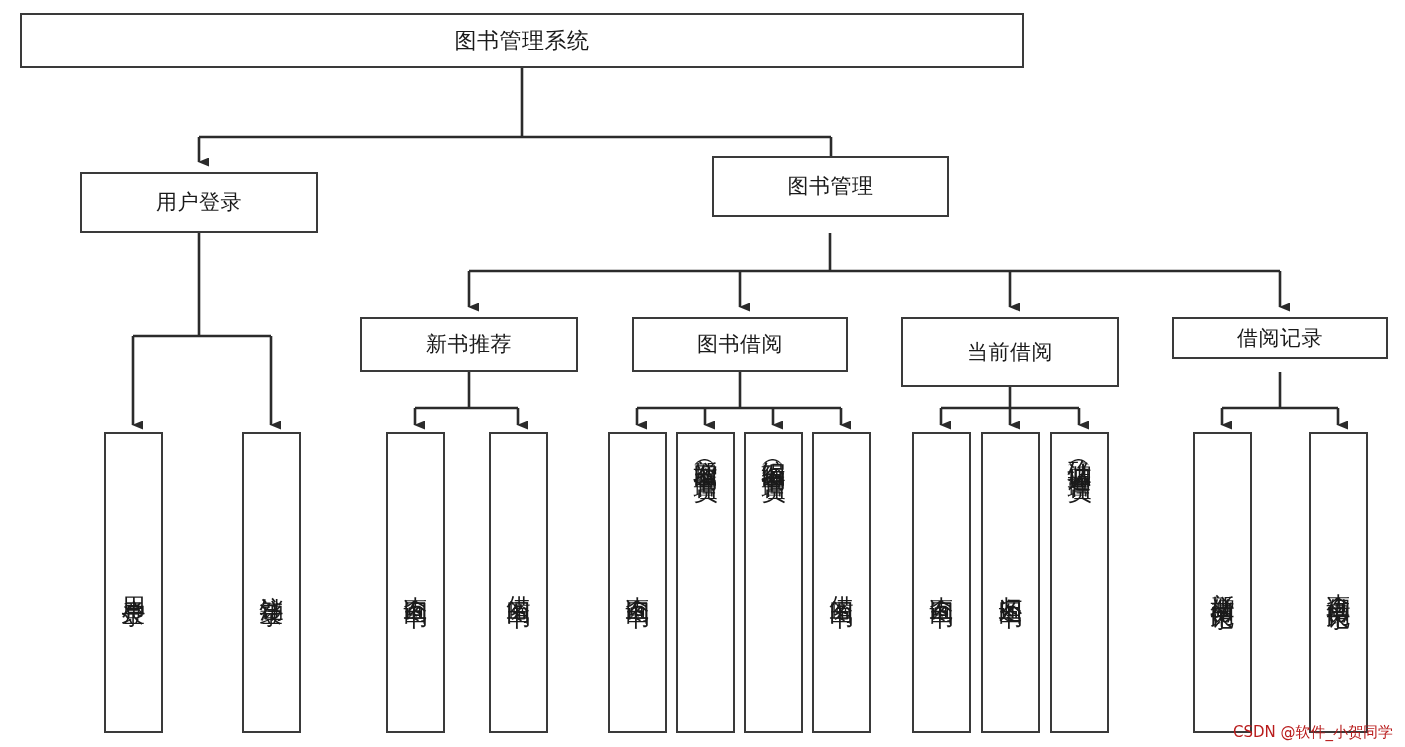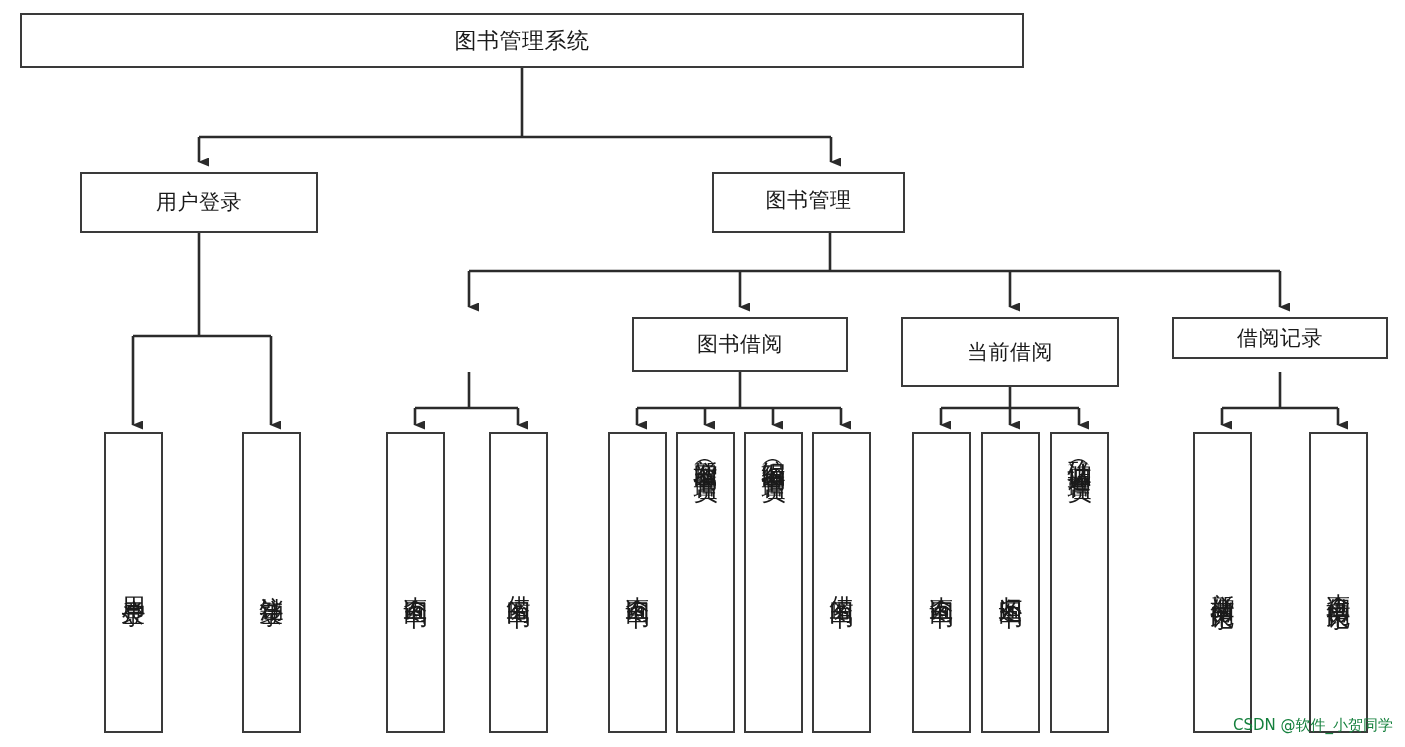--- a/index.html
+++ b/index.html
@@ -52,23 +52,23 @@
     font-size:24px;
     line-height:1.0;
     letter-spacing:3px;
   }
   svg#wires{
     position:absolute;left:0;top:0;width:1405px;height:747px;
     z-index:1;pointer-events:none;
   }
   .watermark{
     position:absolute;
-    right:12px;bottom:12px;
+    right:12px;bottom:5px;
     font-size:15px;
-    color:#15803d;
+    color:#b91c1c;
     white-space:nowrap;
     z-index:5;
     font-family:"DejaVu Sans","Liberation Sans",sans-serif;
   }
 </style>
 </head>
 <body>
 
 <div id="diagram">
 
@@ -122,24 +122,27 @@
     </g>
   </svg>
 
   <div class="node h root" style="left:20px;top:13px;width:1004px;height:55px;">
     <span class="label">图书管理系统</span>
   </div>
 
   <div class="node h" style="left:80px;top:172px;width:238px;height:61px;">
     <span class="label">用户登录</span>
   </div>
-  <div class="node h" style="left:712px;top:172px;width:193px;height:61px;font-family:Liberation Mono, monospace;">
+  <div class="node h" style="left:712px;top:156px;width:237px;height:61px;">
     <span class="label">图书管理</span>
   </div>
 
+  <div class="node h" style="left:360px;top:317px;width:218px;height:55px;">
+    <span class="label">新书推荐</span>
+  </div>
   <div class="node h" style="left:632px;top:317px;width:216px;height:55px;">
     <span class="label">图书借阅</span>
   </div>
   <div class="node h" style="left:901px;top:317px;width:218px;height:70px;">
     <span class="label">当前借阅</span>
   </div>
   <div class="node h" style="left:1172px;top:317px;width:216px;height:42px;">
     <span class="label">借阅记录</span>
   </div>
 

